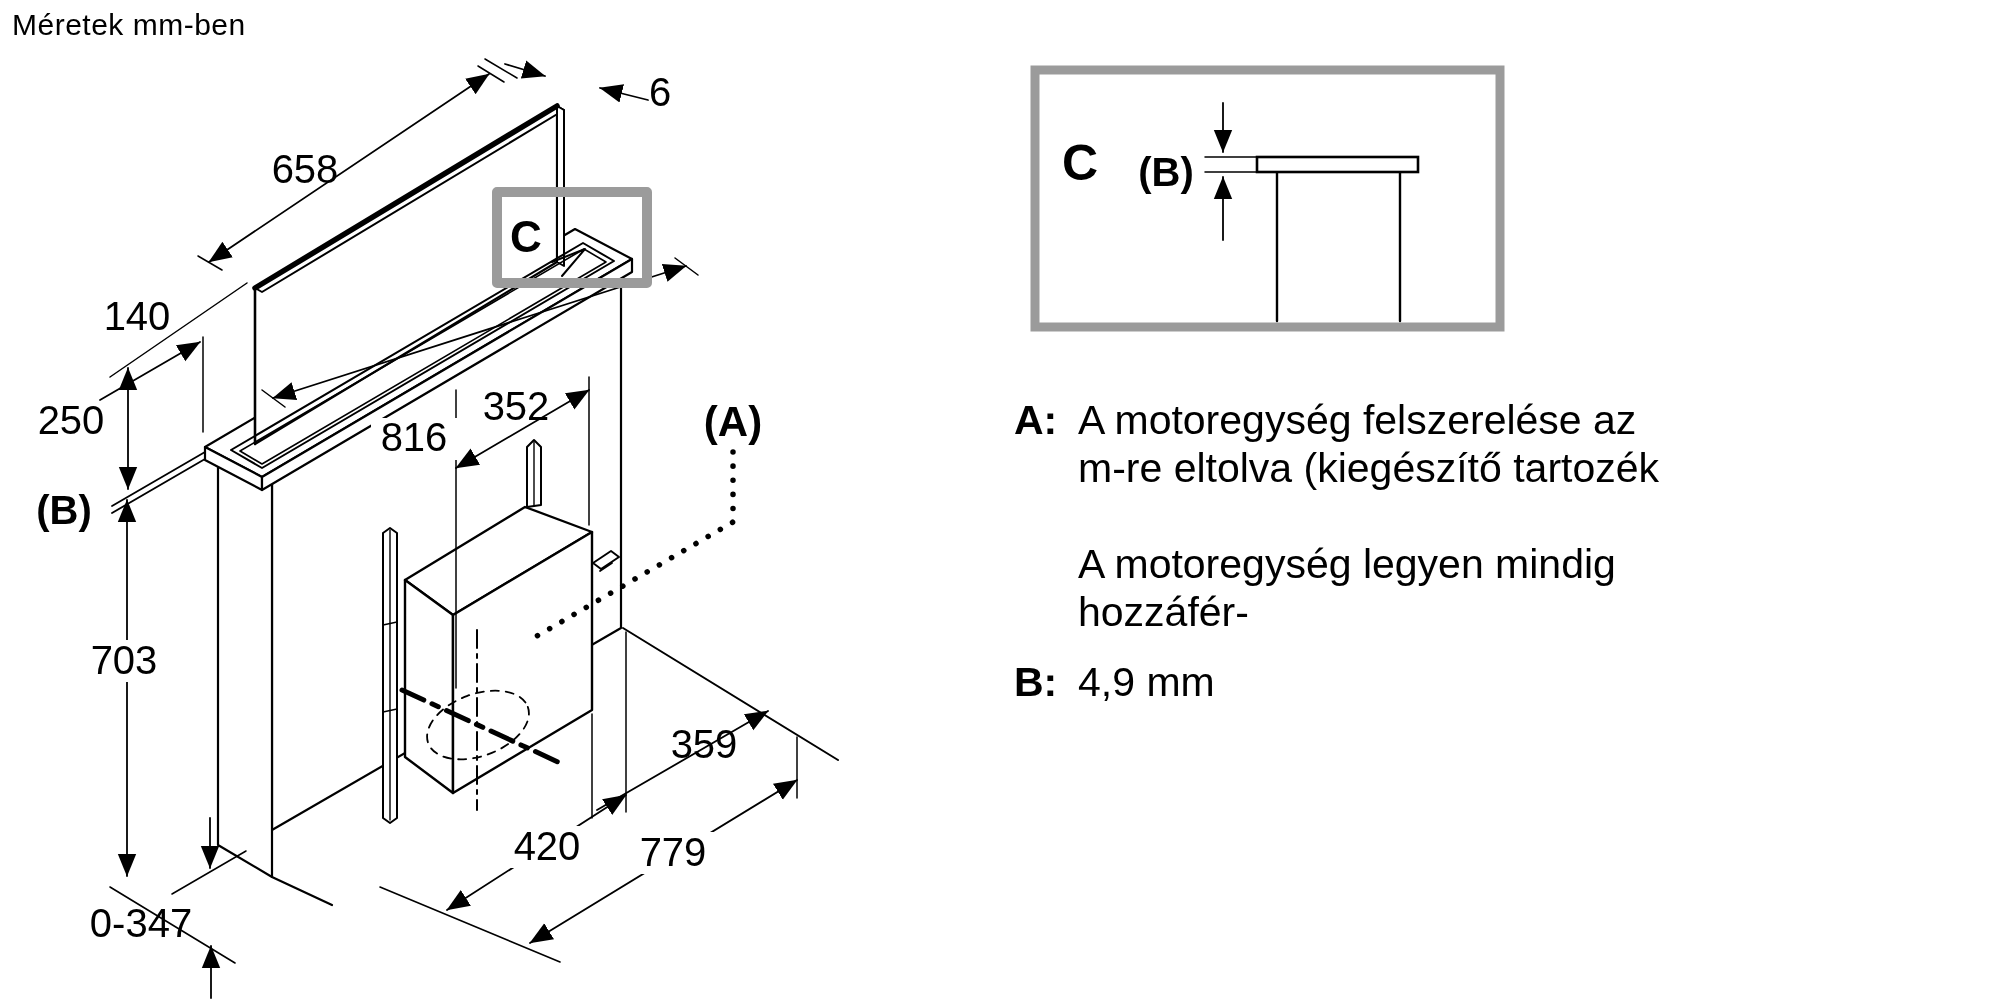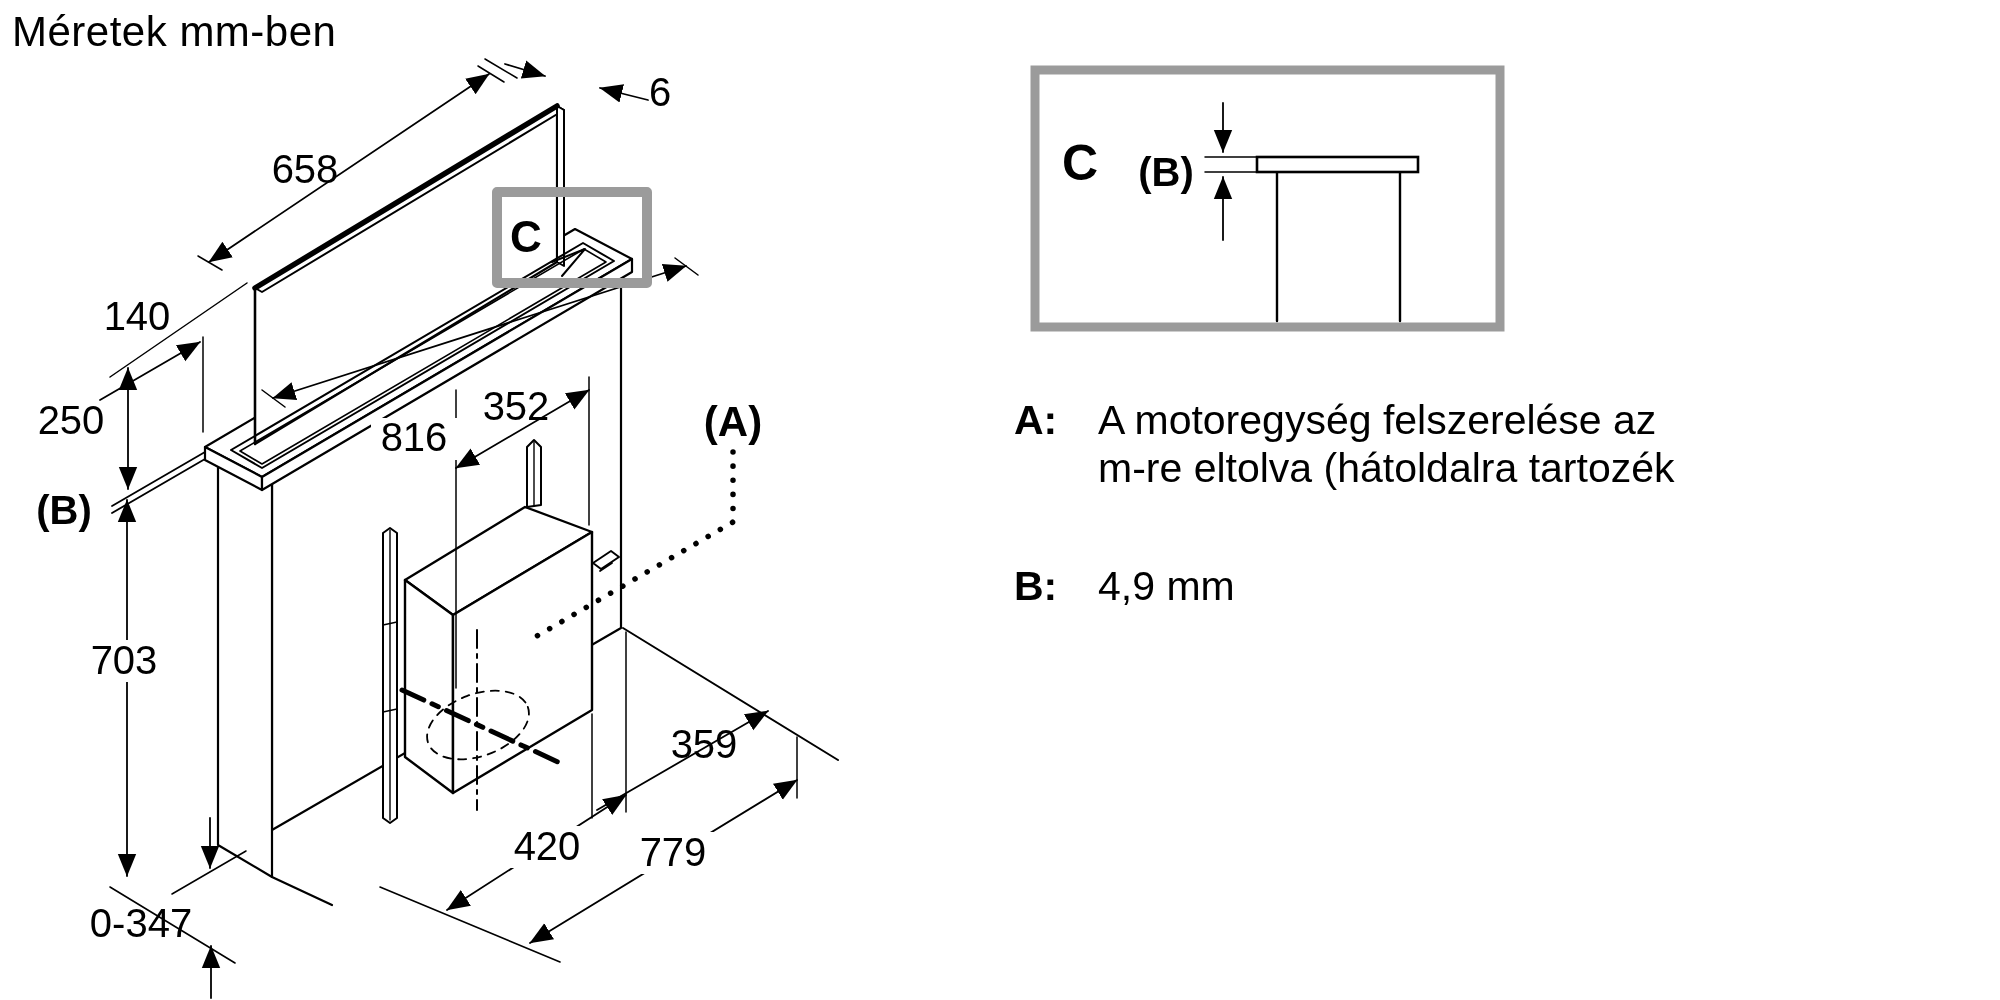--- a/index.html
+++ b/index.html
@@ -1,23 +1,23 @@
 <!DOCTYPE html>
 <html><head>
 <meta charset="utf-8">
 <style>
   html,body{margin:0;padding:0;background:#fff;}
   body{width:2000px;height:1000px;position:relative;overflow:hidden;
        font-family:"Liberation Sans", sans-serif;color:#000;}
-  #title{position:absolute;left:12px;top:8px;font-size:42px;letter-spacing:0.5px;}
+  #title{position:absolute;left:12px;top:8px;font-size:30px;letter-spacing:0.5px;}
   svg text{font-family:"Liberation Sans", sans-serif;}
   .notes{position:absolute;left:1014px;top:396px;width:740px;font-size:41px;line-height:48px;}
   .note-row{position:relative;}
   .note-key{position:absolute;left:0;top:0;font-weight:bold;}
-  .note-body{margin-left:84px;}
+  .note-body{margin-left:64px;}
   .spacer{height:48px;}
   .b-row{margin-top:22px;}
 </style>
 </head>
 <body>
 
 <div id="title">Méretek mm-ben</div>
 
 <svg width="2000" height="1000" viewBox="0 0 2000 1000" style="position:absolute;left:0;top:0;">
   <defs>
@@ -193,21 +193,22 @@
     <text x="1062" y="180" font-size="50" font-weight="bold" fill="#000">C</text>
     <text x="1166" y="186" text-anchor="middle" font-size="40" font-weight="bold" fill="#000">(B)</text>
   </g>
 </svg>
 
 <div class="notes">
   <div class="note-row">
     <span class="note-key">A:</span>
     <div class="note-body">
       <div>A motoregység felszerelése az</div>
-      <div>m-re eltolva (hátoldalra tartozék</div>
+      <div>m-re eltolva (kiegészítő tartozék</div>
       <div class="spacer"></div>
+      <div>A motoregység legyen mindig hozzáfér-</div>
     </div>
   </div>
   <div class="note-row b-row">
     <span class="note-key">B:</span>
     <div class="note-body">4,9 mm</div>
   </div>
 </div>
 
 </body></html>

